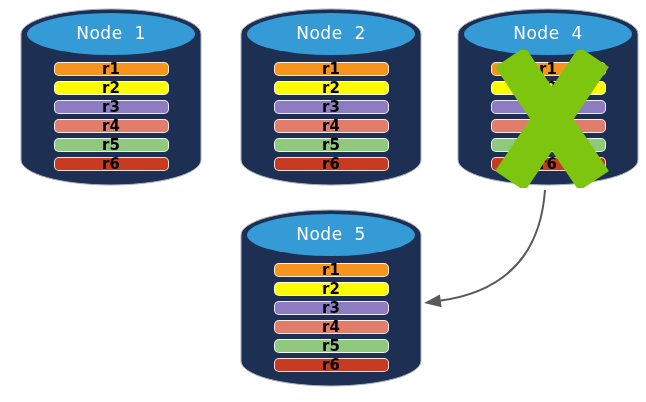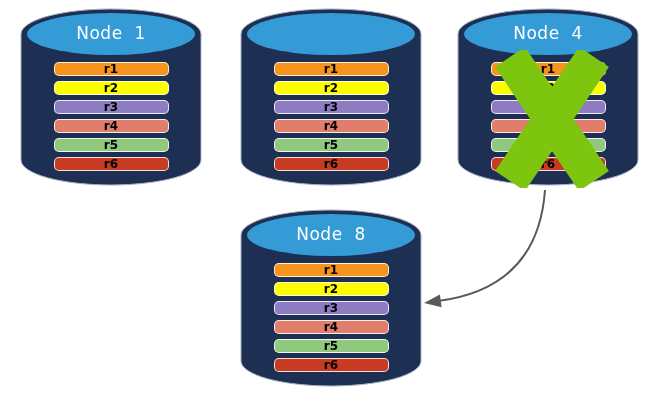--- a/index.html
+++ b/index.html
@@ -19,21 +19,21 @@
   }
   .rows{
     position:absolute;left:0;right:0;top:54px;
     display:flex;flex-direction:column;align-items:center;gap:5px;
   }
   .row{
     width:115px;height:14px;box-sizing:border-box;border-radius:5px;
     border:1px solid rgba(255,255,255,.85);
     display:flex;align-items:center;justify-content:center;
   }
-  .rlabel{font-size:12px;font-weight:bold;color:#000;line-height:1;}
+  .rlabel{font-size:15px;font-weight:bold;color:#000;line-height:1;}
   .xicon{position:absolute;left:33px;top:42px;}
   .overlay{position:absolute;left:0;top:0;pointer-events:none;}
 </style>
 </head>
 <body>
 
 <div class="canvas">
 
   <div class="node node-1">
     <svg class="cyl" width="182" height="178" viewBox="0 0 182 178">
@@ -61,20 +61,21 @@
           <span class="rlabel">r6</span>
         </div>
     </div>
   </div>
 
   <div class="node node-2">
     <svg class="cyl" width="182" height="178" viewBox="0 0 182 178">
       <path d="M1,26 A90,25 0 0 1 181,26 L181,152 A90,25 0 0 1 1,152 Z" stroke-width="1" stroke="#a9b2c3" fill="#1d2f52"></path>
       <ellipse cx="91" cy="26" rx="84" ry="21" fill="#349bd6"></ellipse>
     </svg>
+    <div class="title" style="color: rgb(255, 255, 255);">Node  2</div>
     <div class="rows">
       <div class="row" style="background: rgb(247, 148, 30);">
           <span class="rlabel">r1</span>
         </div>
       <div class="row" style="background: rgb(253, 253, 0);">
           <span class="rlabel">r2</span>
         </div>
       <div class="row" style="background: rgb(142, 124, 195);">
           <span class="rlabel">r3</span>
         </div>
@@ -120,21 +121,21 @@
       <line x1="20" y1="7" x2="104" y2="131" stroke-width="36" stroke="#7dc50e"></line>
       <line x1="104" y1="7" x2="20" y2="131" stroke-width="36" stroke="#7dc50e"></line>
     </svg>
   </div>
 
   <div class="node node-4">
     <svg class="cyl" width="182" height="178" viewBox="0 0 182 178">
       <path d="M1,26 A90,25 0 0 1 181,26 L181,152 A90,25 0 0 1 1,152 Z" stroke-width="1" stroke="#a9b2c3" fill="#1d2f52"></path>
       <ellipse cx="91" cy="26" rx="84" ry="21" fill="#349bd6"></ellipse>
     </svg>
-    <div class="title" style="color: rgb(255, 255, 255);">Node  8</div>
+    <div class="title" style="color: rgb(255, 255, 255);">Node  5</div>
     <div class="rows">
       <div class="row" style="background: rgb(247, 148, 30);">
           <span class="rlabel">r1</span>
         </div>
       <div class="row" style="background: rgb(253, 253, 0);">
           <span class="rlabel">r2</span>
         </div>
       <div class="row" style="background: rgb(142, 124, 195);">
           <span class="rlabel">r3</span>
         </div>

